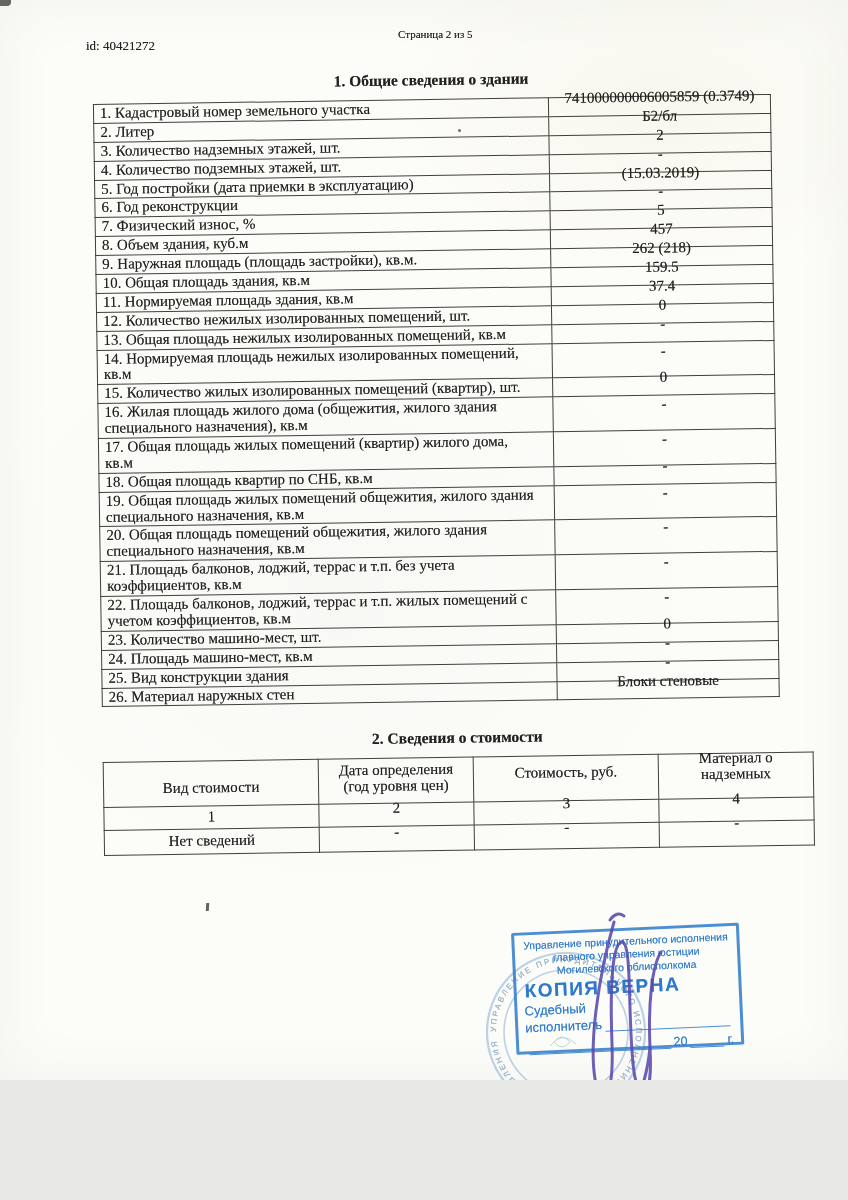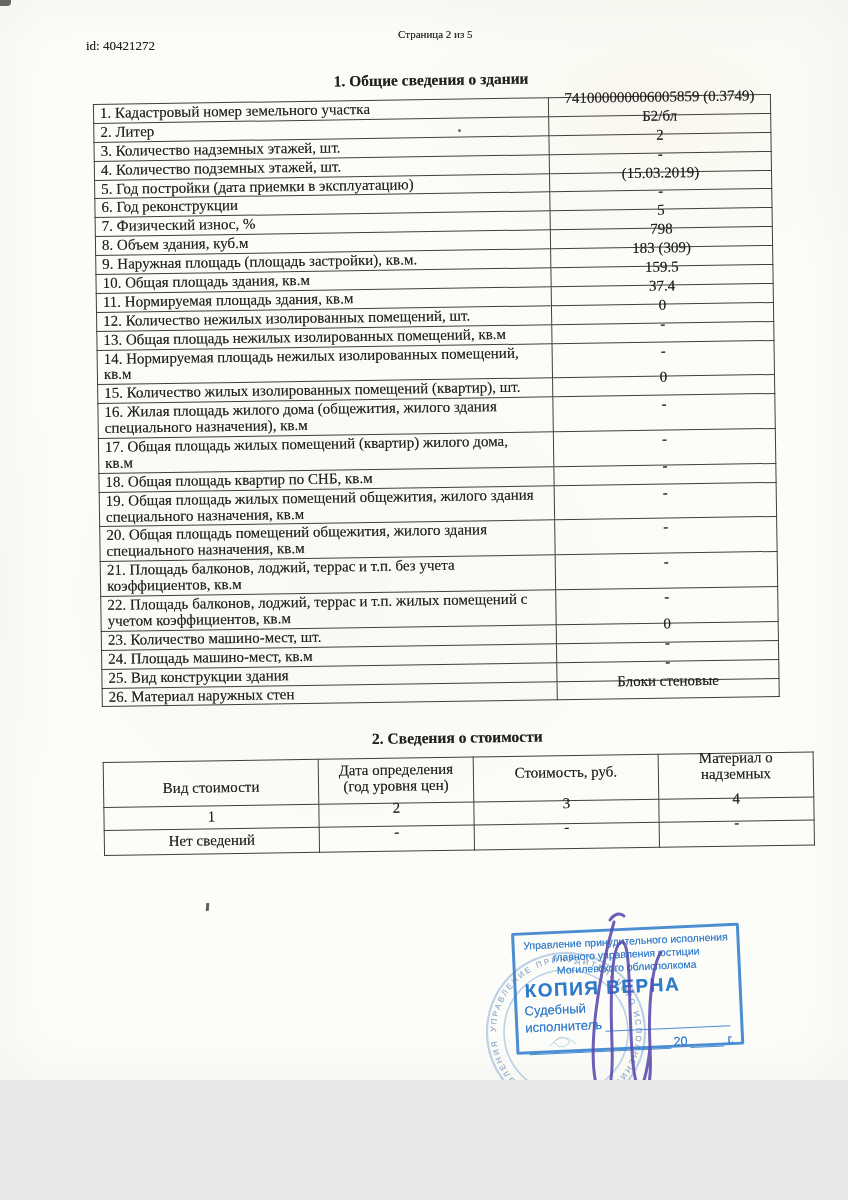--- a/index.html
+++ b/index.html
@@ -107,25 +107,25 @@
           <tr>
             <td class="lab">6. Год реконструкции</td>
             <td class="valc"><span class="v">-</span></td>
           </tr>
           <tr>
             <td class="lab">7. Физический износ, %</td>
             <td class="valc"><span class="v">5</span></td>
           </tr>
           <tr>
             <td class="lab">8. Объем здания, куб.м</td>
-            <td class="valc"><span class="v">798</span></td>
+            <td class="valc"><span class="v">457</span></td>
           </tr>
           <tr>
             <td class="lab">9. Наружная площадь (площадь застройки), кв.м.</td>
-            <td class="valc"><span class="v">183 (309)</span></td>
+            <td class="valc"><span class="v">262 (218)</span></td>
           </tr>
           <tr>
             <td class="lab">10. Общая площадь здания, кв.м</td>
             <td class="valc"><span class="v">159.5</span></td>
           </tr>
           <tr>
             <td class="lab">11. Нормируемая площадь здания, кв.м</td>
             <td class="valc"><span class="v">37.4</span></td>
           </tr>
           <tr>

